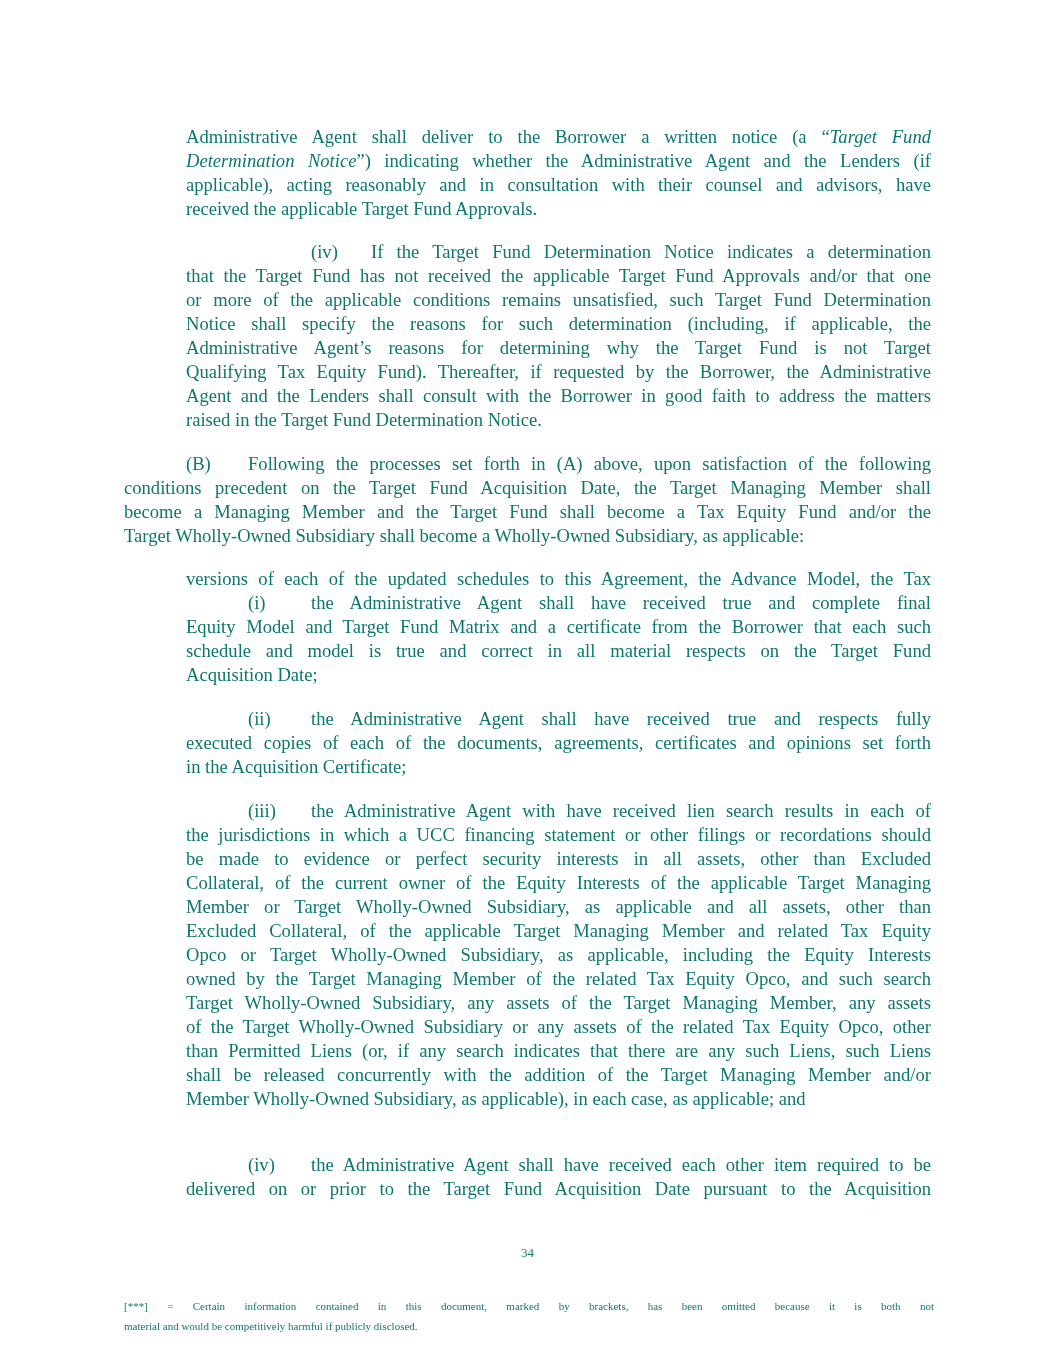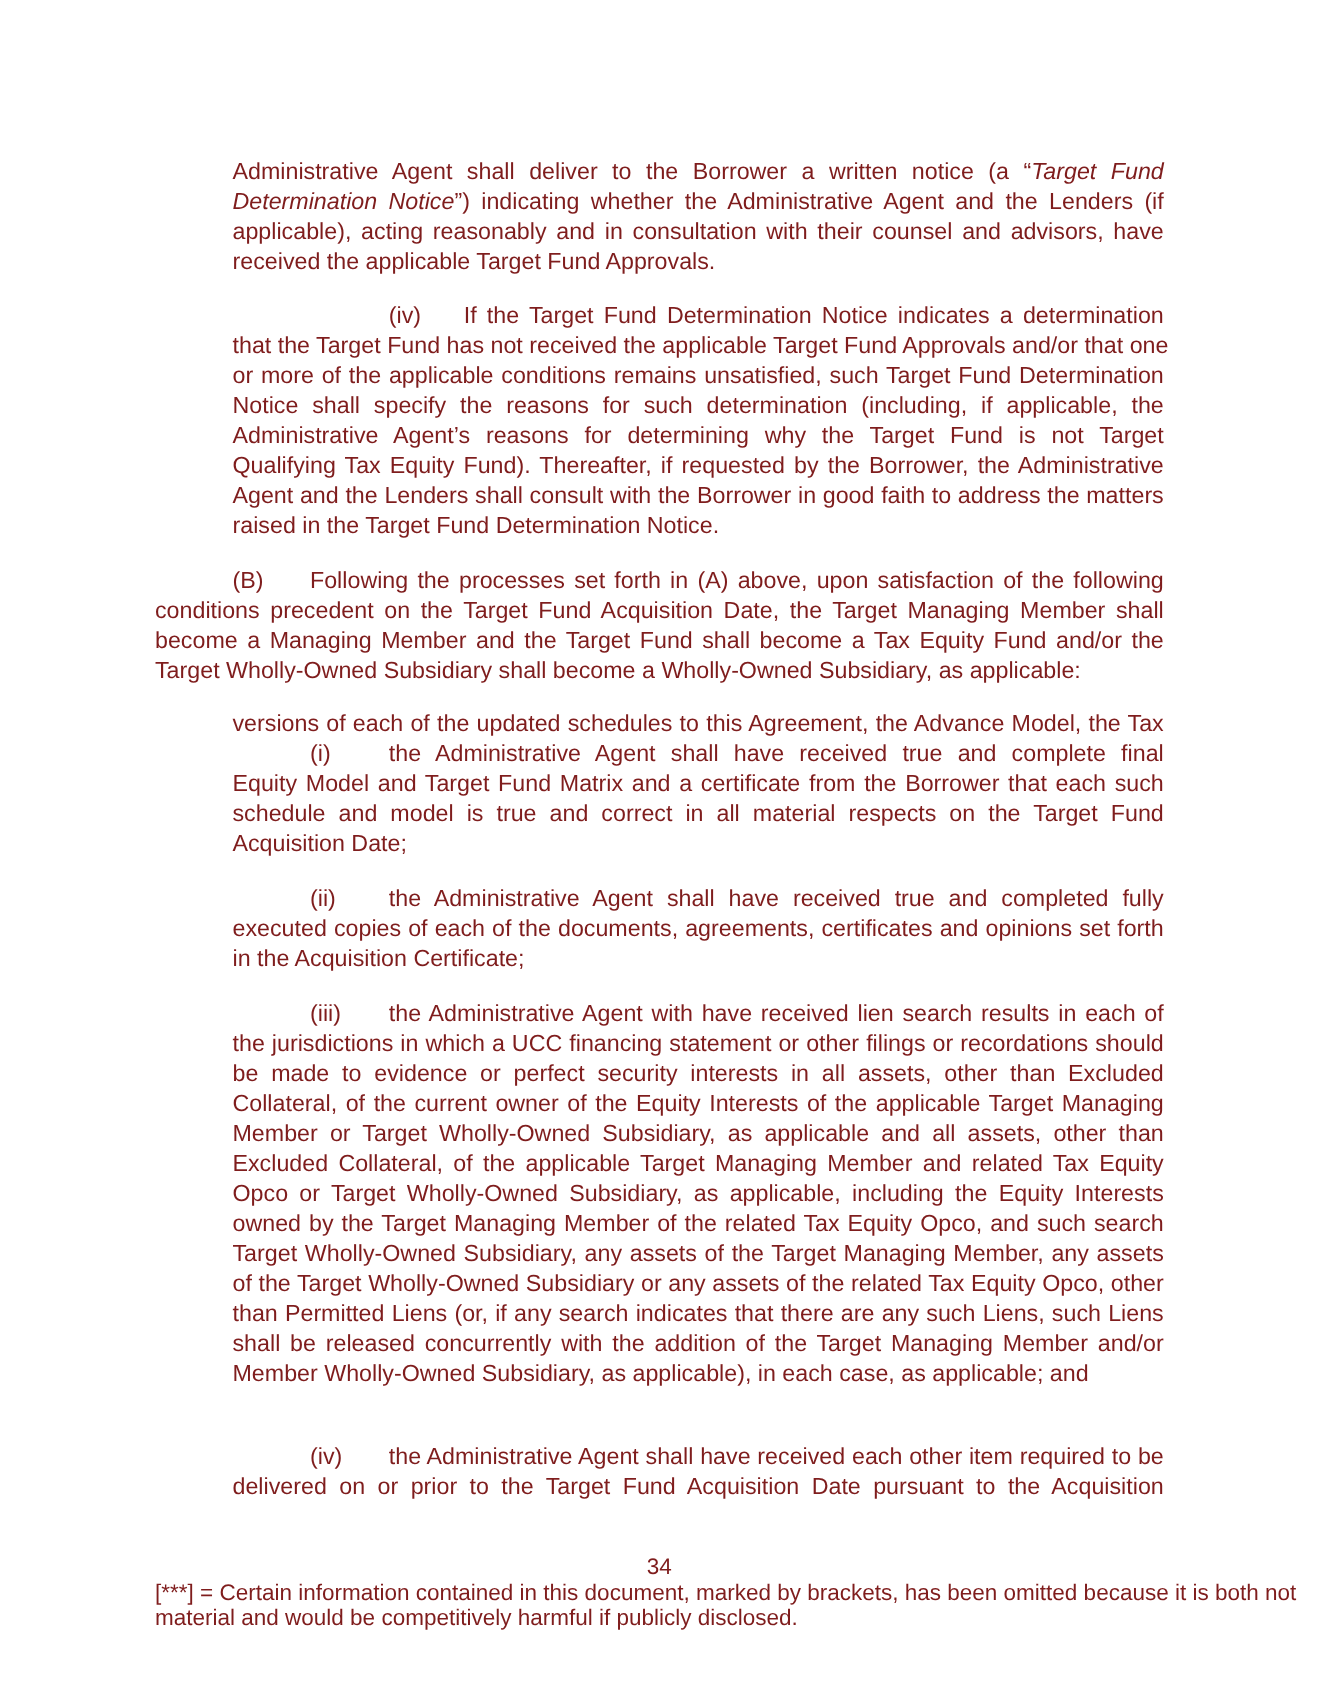--- a/index.html
+++ b/index.html
@@ -1,37 +1,37 @@
 <!DOCTYPE html>
 <html><head>
 <meta charset="utf-8">
 <style>
   html, body { margin: 0; padding: 0; background: #ffffff; }
   body { width: 1055px; height: 1365px; position: relative; overflow: hidden; }
   .page {
     position: absolute; left: 0; top: 0; width: 1055px; height: 1237px;
-    font-family: Liberation Sans, sans-serif;
-    color: #7f1d1d; font-size: 18.6px;
+    font-family: Liberation Serif, serif;
+    color: #0f766e; font-size: 18.6px;
   }
   .para { position: absolute; }
   .line {
     display: block; height: 24px; line-height: 24px; white-space: nowrap;
     text-align: justify; text-align-last: justify;
   }
   .line.last { text-align-last: left; }
   .indent-block { left: 186px; width: 745px; }
   .full-block { left: 124px; width: 807px; }
   .num { display: inline-block; }
   .page-number {
     position: absolute; top: 1241px; left: 0; width: 1055px; text-align: center;
-    font-size: 18px; line-height: 24px;
+    font-size: 13px; line-height: 24px;
   }
   .footnote {
-    position: absolute; left: 124px; top: 1264px; width: 810px;
-    font-size: 18px; line-height: 20px;
+    position: absolute; left: 124px; top: 1296px; width: 810px;
+    font-size: 11px; line-height: 20px;
   }
   .footnote .fl { display: block; white-space: nowrap; }
   .footnote .fl.first { text-align: justify; text-align-last: justify; }
   em { font-style: italic; }
 </style>
 </head>
 <body>
 
 <div class="page">
 
@@ -62,21 +62,21 @@
 
   <div class="para indent-block" style="top:567px;">
     <span class="line">versions of each of the updated schedules to this Agreement, the Advance Model, the Tax</span>
     <span class="line" style="padding-left:62px;"><span class="num" style="width:63px;text-align:left;text-align-last:left;">(i)</span><span>the Administrative Agent shall have received true and complete final</span></span>
     <span class="line">Equity Model and Target Fund Matrix and a certificate from the Borrower that each such</span>
     <span class="line">schedule and model is true and correct in all material respects on the Target Fund</span>
     <span class="line last">Acquisition Date;</span>
   </div>
 
   <div class="para indent-block" style="top:707px;">
-    <span class="line" style="padding-left:62px;"><span class="num" style="width:63px;text-align:right;text-align-last:left;">(ii)</span><span>the Administrative Agent shall have received true and completed fully</span></span>
+    <span class="line" style="padding-left:62px;"><span class="num" style="width:63px;text-align:right;text-align-last:left;">(ii)</span><span>the Administrative Agent shall have received true and respects fully</span></span>
     <span class="line">executed copies of each of the documents, agreements, certificates and opinions set forth</span>
     <span class="line last">in the Acquisition Certificate;</span>
   </div>
 
   <div class="para indent-block" style="top:799px;">
     <span class="line" style="padding-left:62px;"><span class="num" style="width:63px;text-align:right;text-align-last:left;">(iii)</span><span>the Administrative Agent with have received lien search results in each of</span></span>
     <span class="line">the jurisdictions in which a UCC financing statement or other filings or recordations should</span>
     <span class="line">be made to evidence or perfect security interests in all assets, other than Excluded</span>
     <span class="line">Collateral, of the current owner of the Equity Interests of the applicable Target Managing</span>
     <span class="line">Member or Target Wholly-Owned Subsidiary, as applicable and all assets, other than</span>

